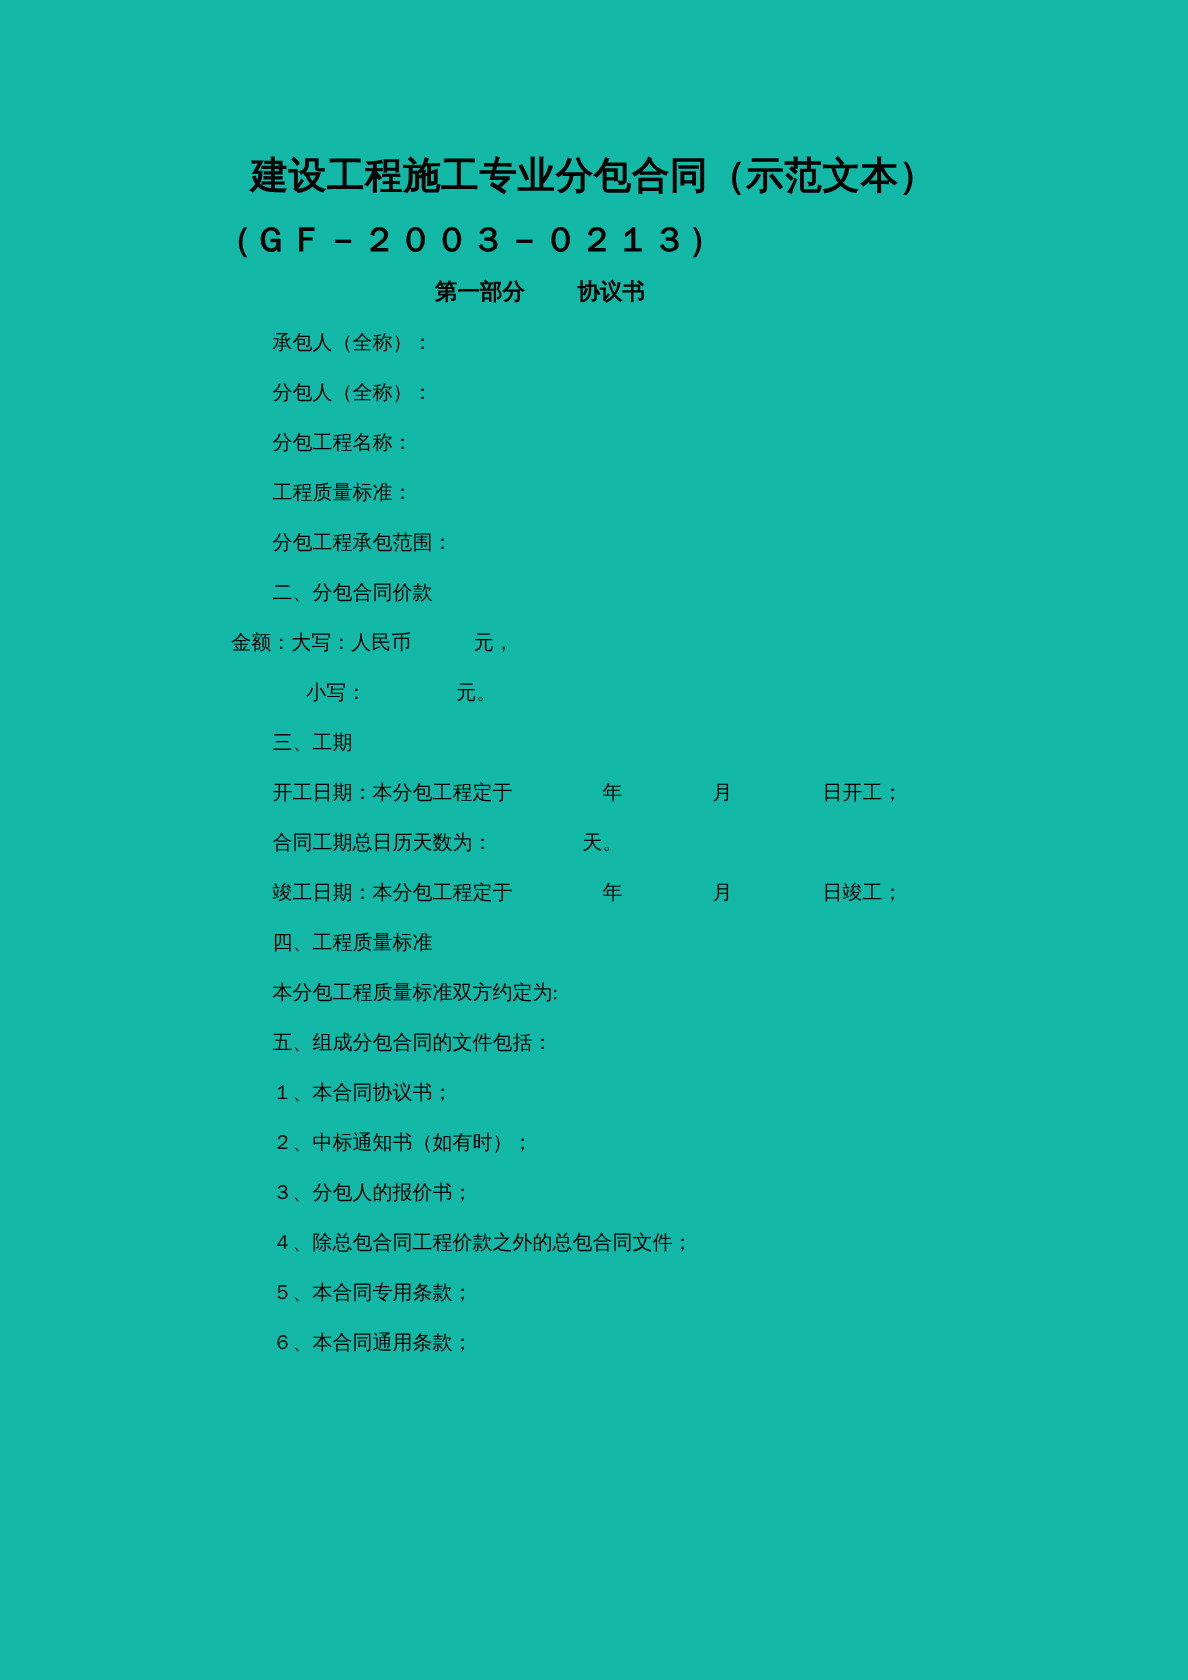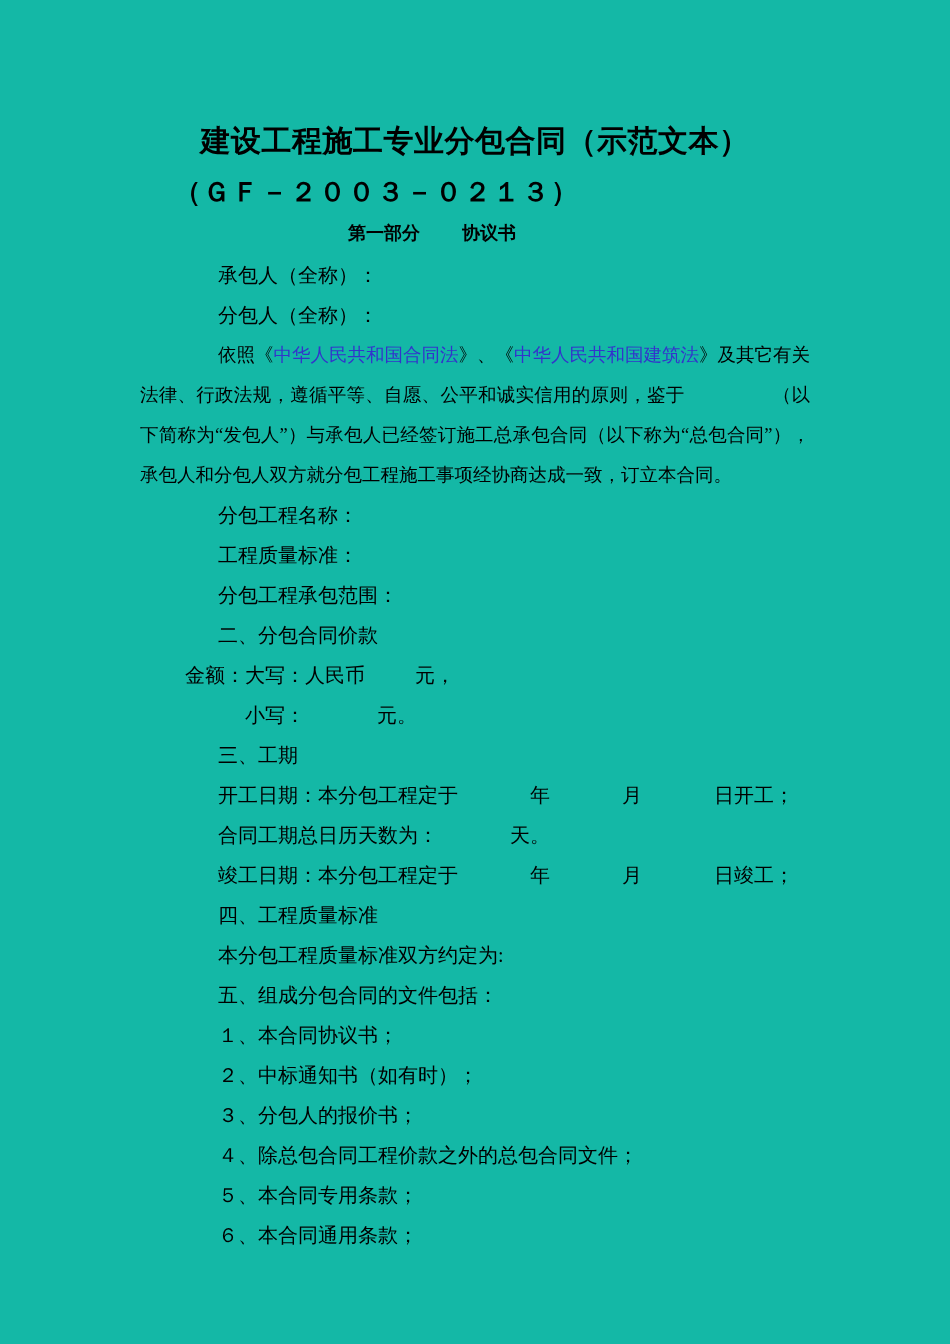--- a/index.html
+++ b/index.html
@@ -71,21 +71,21 @@
   
 
   .body-area {
     position: absolute;
     left: 140px;
     top: 255px;
     width: 670px;
   }
 
   .ln {
-    font-size: 20px;
+    font-size: 16px;
     line-height: 40px;
     color: #000000;
     white-space: nowrap;
   }
 
   
   .ind-2   { padding-left: 78px; }   
   .ind-mid { padding-left: 45px; }   
   .ind-3   { padding-left: 105px; }  
 
@@ -118,21 +118,20 @@
   <div class="part-heading">
     <span>第一部分</span><span class="gap-wide"></span><span>协议书</span>
   </div>
 
   <div class="body-area">
 
     <div class="ln ind-2">承包人（全称）：</div>
 
     <div class="ln ind-2">分包人（全称）：</div>
 
-    <div class="para"><span>依照《</span><span class="lawlink" style="color: rgb(51, 51, 204);">中华人民共和国合同法</span><span>》、《</span><span class="lawlink" style="color: rgb(51, 51, 204);">中华人民共和国建筑法</span><span>》及其它有关法律、行政法规，遵循平等、自愿、公平和诚实信用的原则，鉴于</span><span class="blank-xl"></span><span>（以下简称为“发包人”）与承包人已经签订施工总承包合同（以下称为“总包合同”），承包人和分包人双方就分包工程施工事项经协商达成一致，订立本合同。</span></div>
 
     <div class="ln ind-2">分包工程名称：</div>
     <div class="ln ind-2">工程质量标准：</div>
     <div class="ln ind-2">分包工程承包范围：</div>
 
     <div class="ln ind-2">二、分包合同价款</div>
     <div class="ln ind-mid"><span>金额：大写：人民币</span><span class="blank-md"></span><span>元，</span></div>
     <div class="ln ind-3"><span>小写：</span><span class="blank-lg"></span><span>元。</span></div>
 
     <div class="ln ind-2">三、工期</div>

